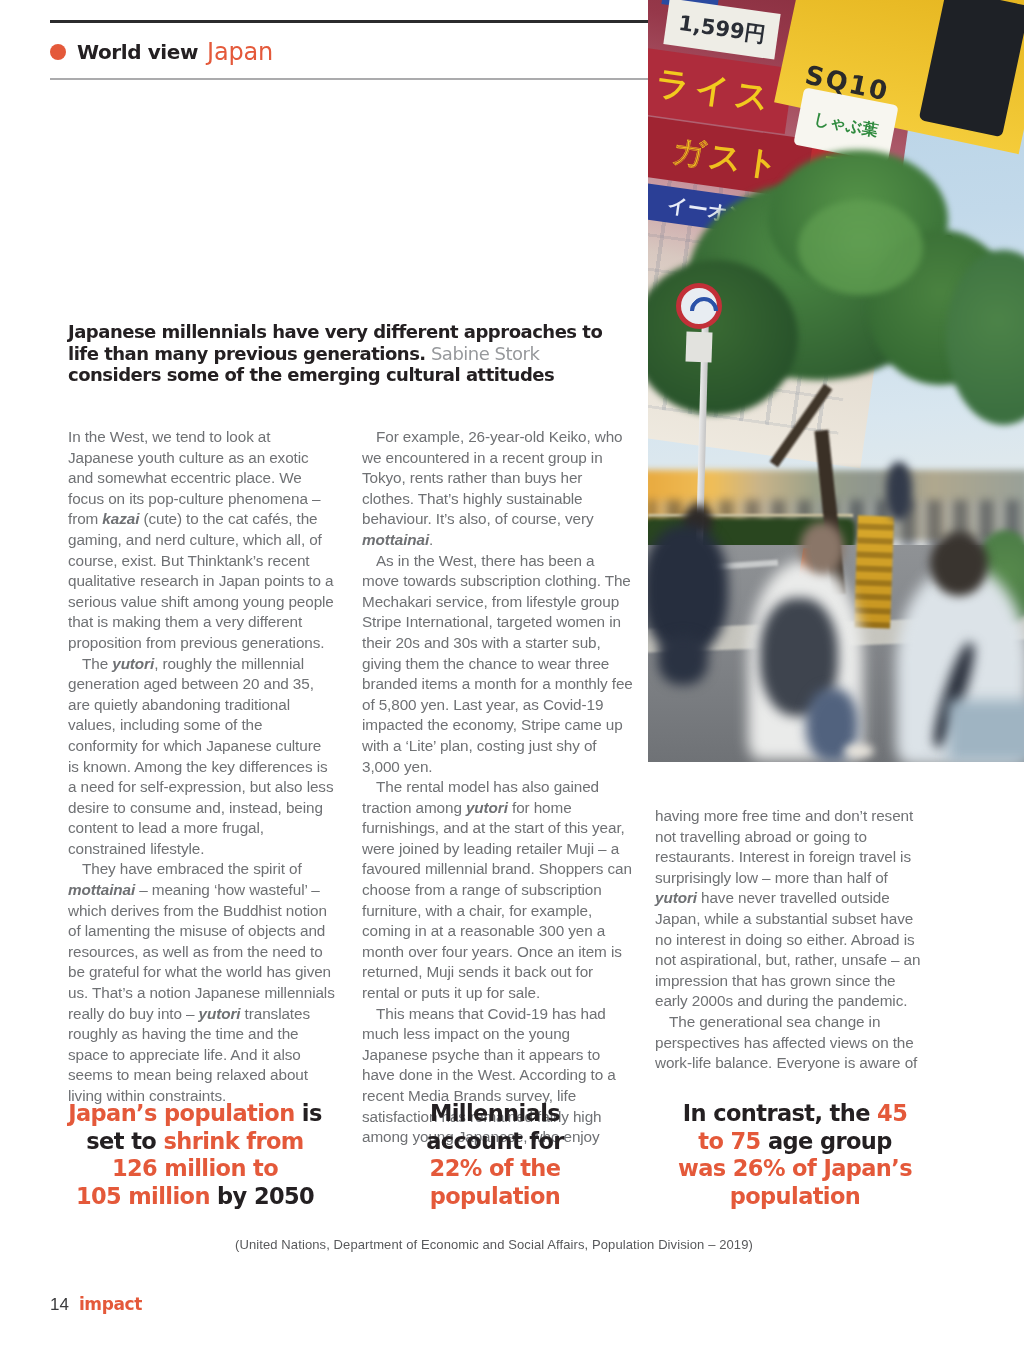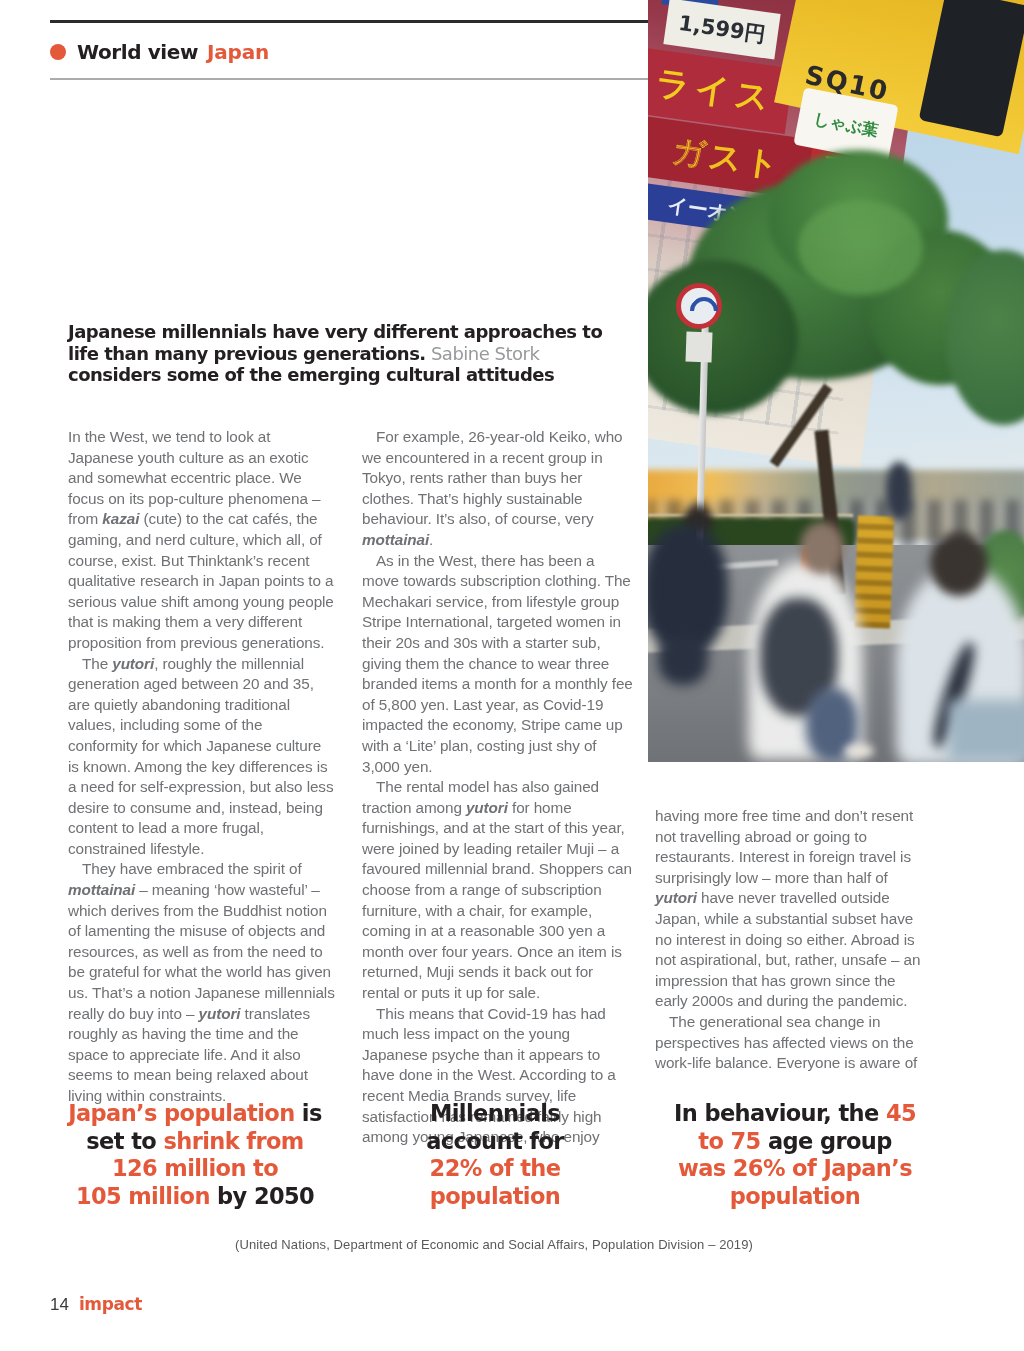--- a/index.html
+++ b/index.html
@@ -9,21 +9,21 @@
     --accent:#E4593A;
     --dark:#242022;
     --body:#6F7174;
     --muted:#97999C;
   }
   
   .rule-top{position:absolute;left:50px;top:20px;width:602px;height:3px;background:#2B2B2D;}
   .kicker{position:absolute;left:50px;top:40px;height:24px;display:flex;align-items:center;}
   .bullet{width:16px;height:16px;border-radius:50%;background:var(--accent);margin-right:11px;}
   .kicker .section{font-family:"DejaVu Sans",sans-serif;font-weight:700;font-size:20px;color:var(--dark);letter-spacing:-0.4px;}
-  .kicker .topic{font-family:"DejaVu Sans",sans-serif;font-weight:700;font-size:20px;color:var(--accent);margin-left:9px;letter-spacing:-0.2px;text-align:right;}
+  .kicker .topic{font-family:"DejaVu Sans",sans-serif;font-weight:400;font-size:24px;color:var(--accent);margin-left:9px;letter-spacing:-0.2px;text-align:right;}
   .rule-sub{position:absolute;left:50px;top:78px;width:602px;height:1.5px;background:#ABABAD;}
 
   
   .title{position:absolute;left:66px;top:150px;margin:0;font-family:"DejaVu Sans",sans-serif;
          font-weight:700;font-size:58px;line-height:70px;letter-spacing:-3px;}
   .t-line{display:block;white-space:nowrap;}
   .t-line2{margin-left:30px;}
 
   
   .standfirst{position:absolute;left:68px;top:321px;font-family:"DejaVu Sans",sans-serif;
@@ -245,21 +245,21 @@
   </div>
 
   <div class="stat stat2">
     <div><span class="c-dark">Millennials</span></div>
     <div><span class="c-dark">account for</span></div>
     <div><span class="c-accent">22% of the</span></div>
     <div><span class="c-accent">population</span></div>
   </div>
 
   <div class="stat stat3">
-    <div><span class="c-dark">In behaviour, the </span><span class="c-accent">45</span></div>
+    <div><span class="c-dark">In contrast, the </span><span class="c-accent">45</span></div>
     <div><span class="c-accent">to 75</span><span class="c-dark"> age group</span></div>
     <div><span class="c-accent">was 26% of Japan’s</span></div>
     <div><span class="c-accent">population</span></div>
   </div>
 
   <div class="source">(United Nations, Department of Economic and Social Affairs, Population Division – 2019)</div>
 
   <div class="footer">
     <span class="pagenum">14</span>
     <span class="maglogo">impact</span>

